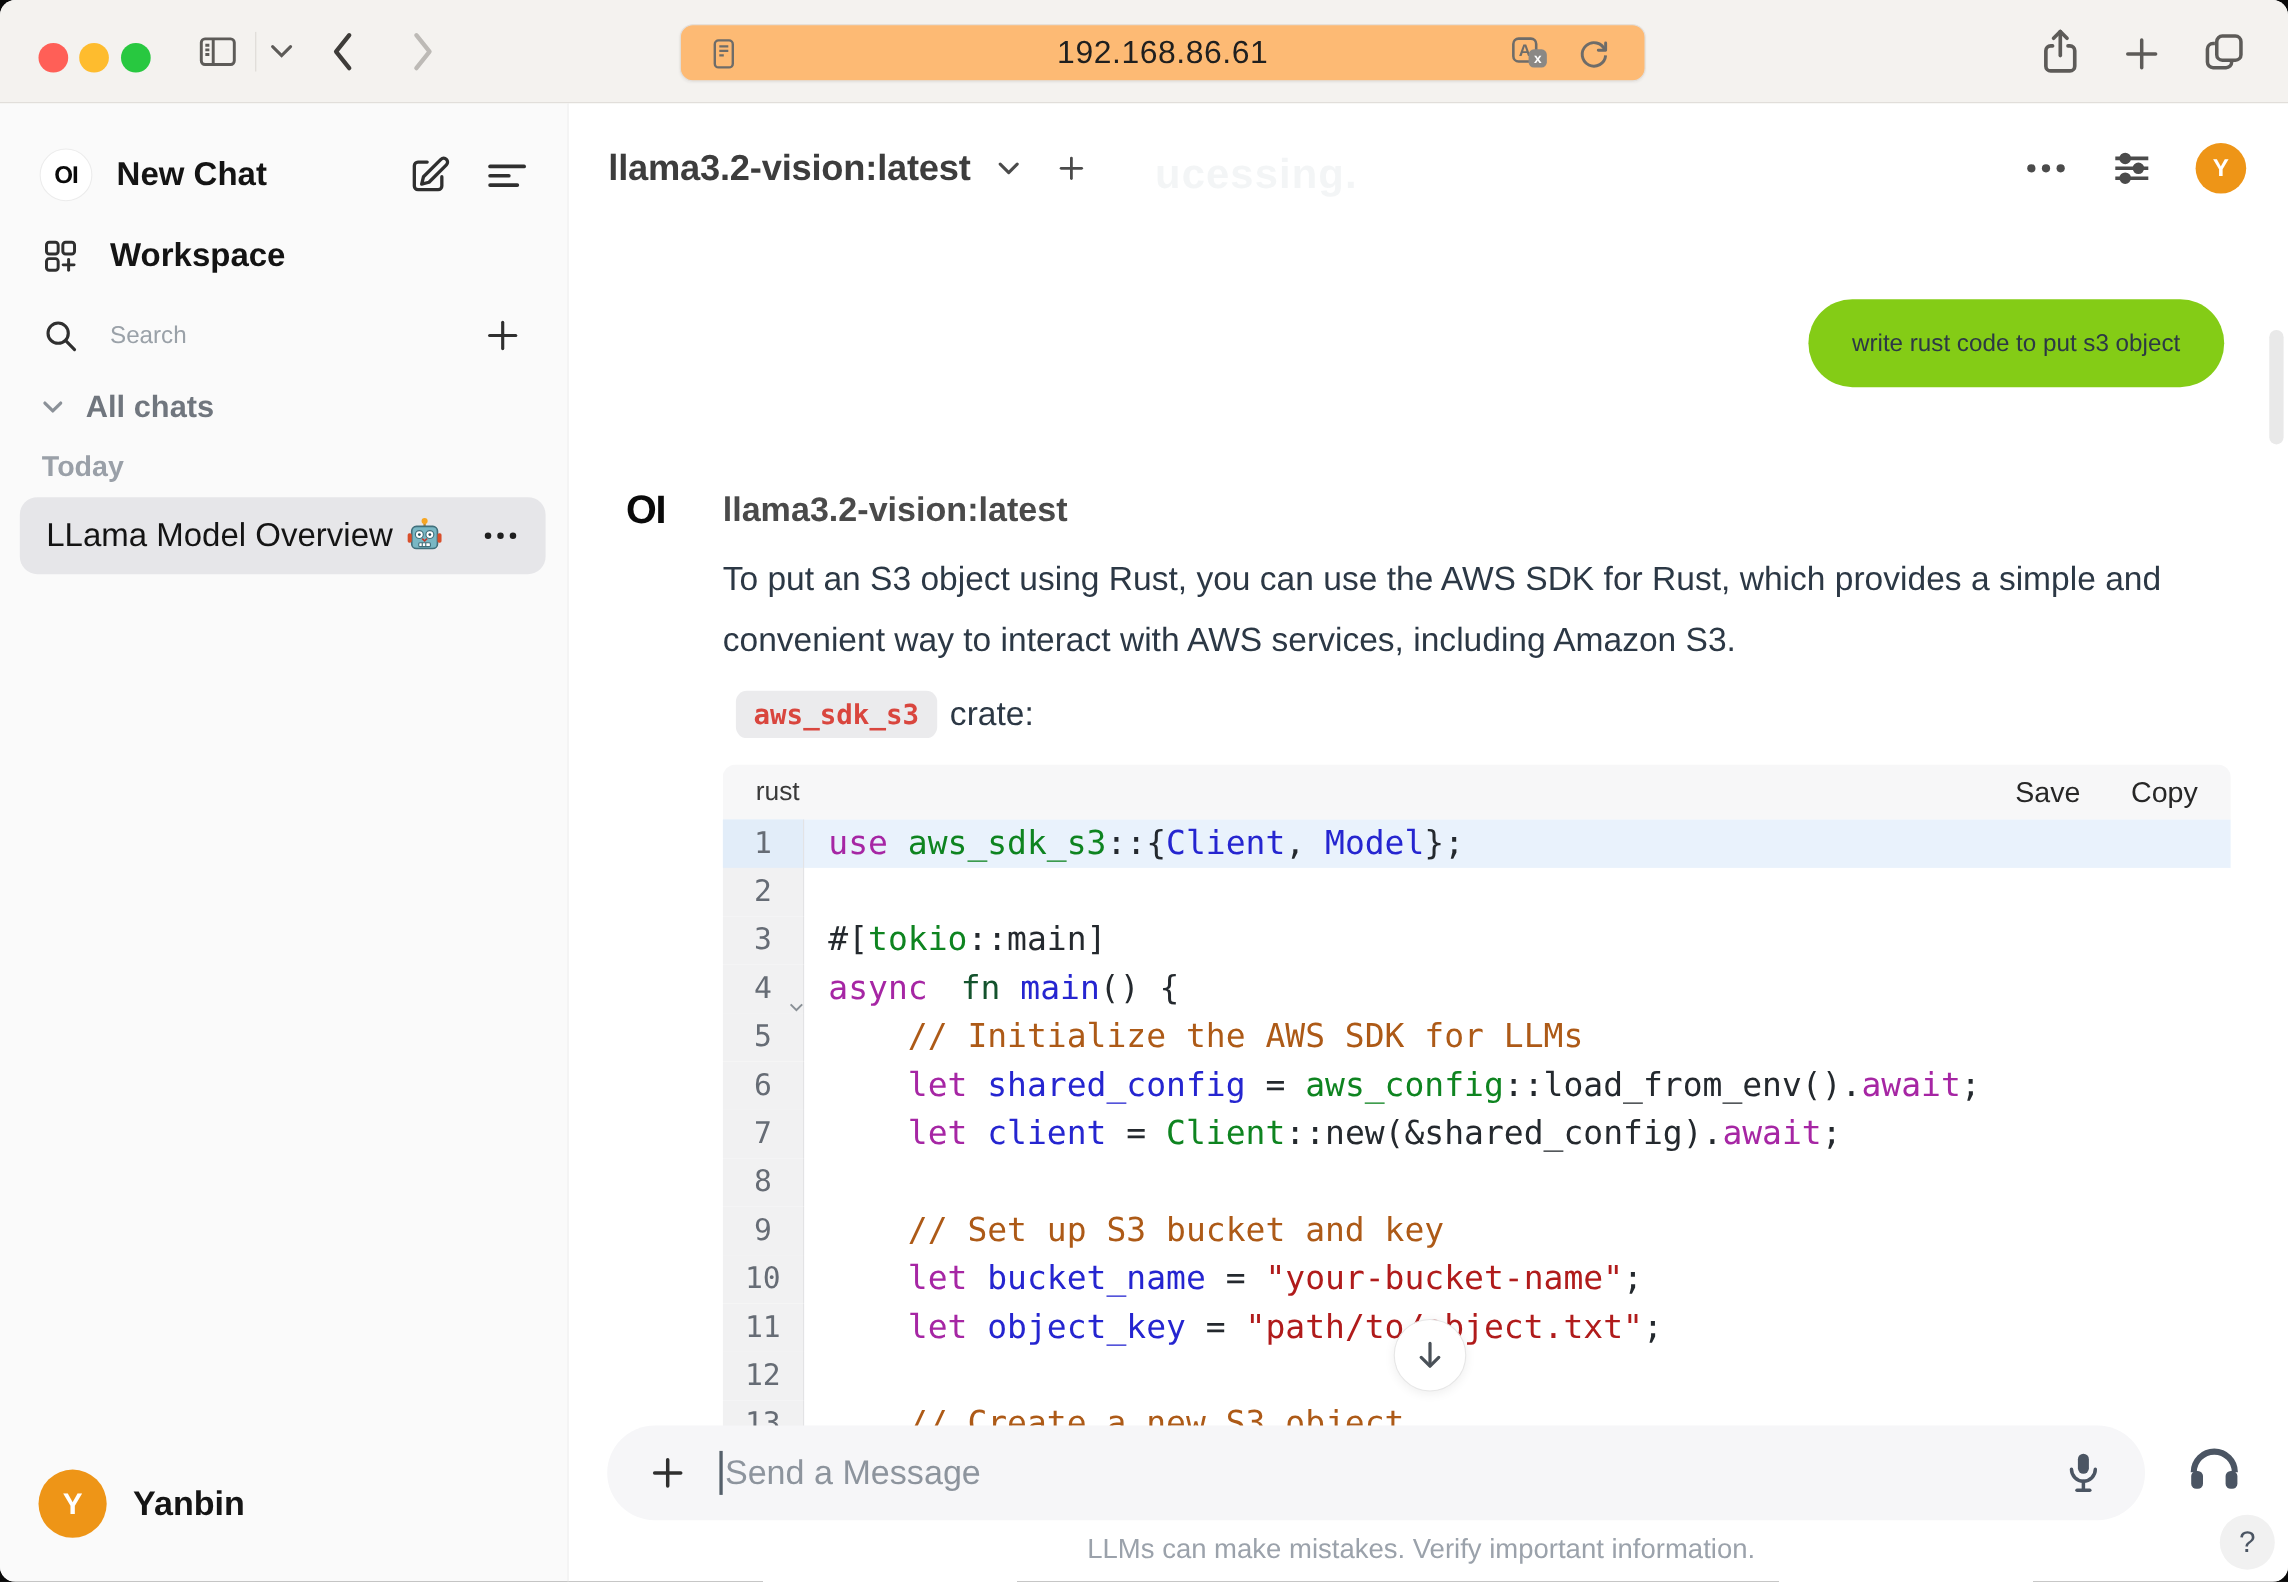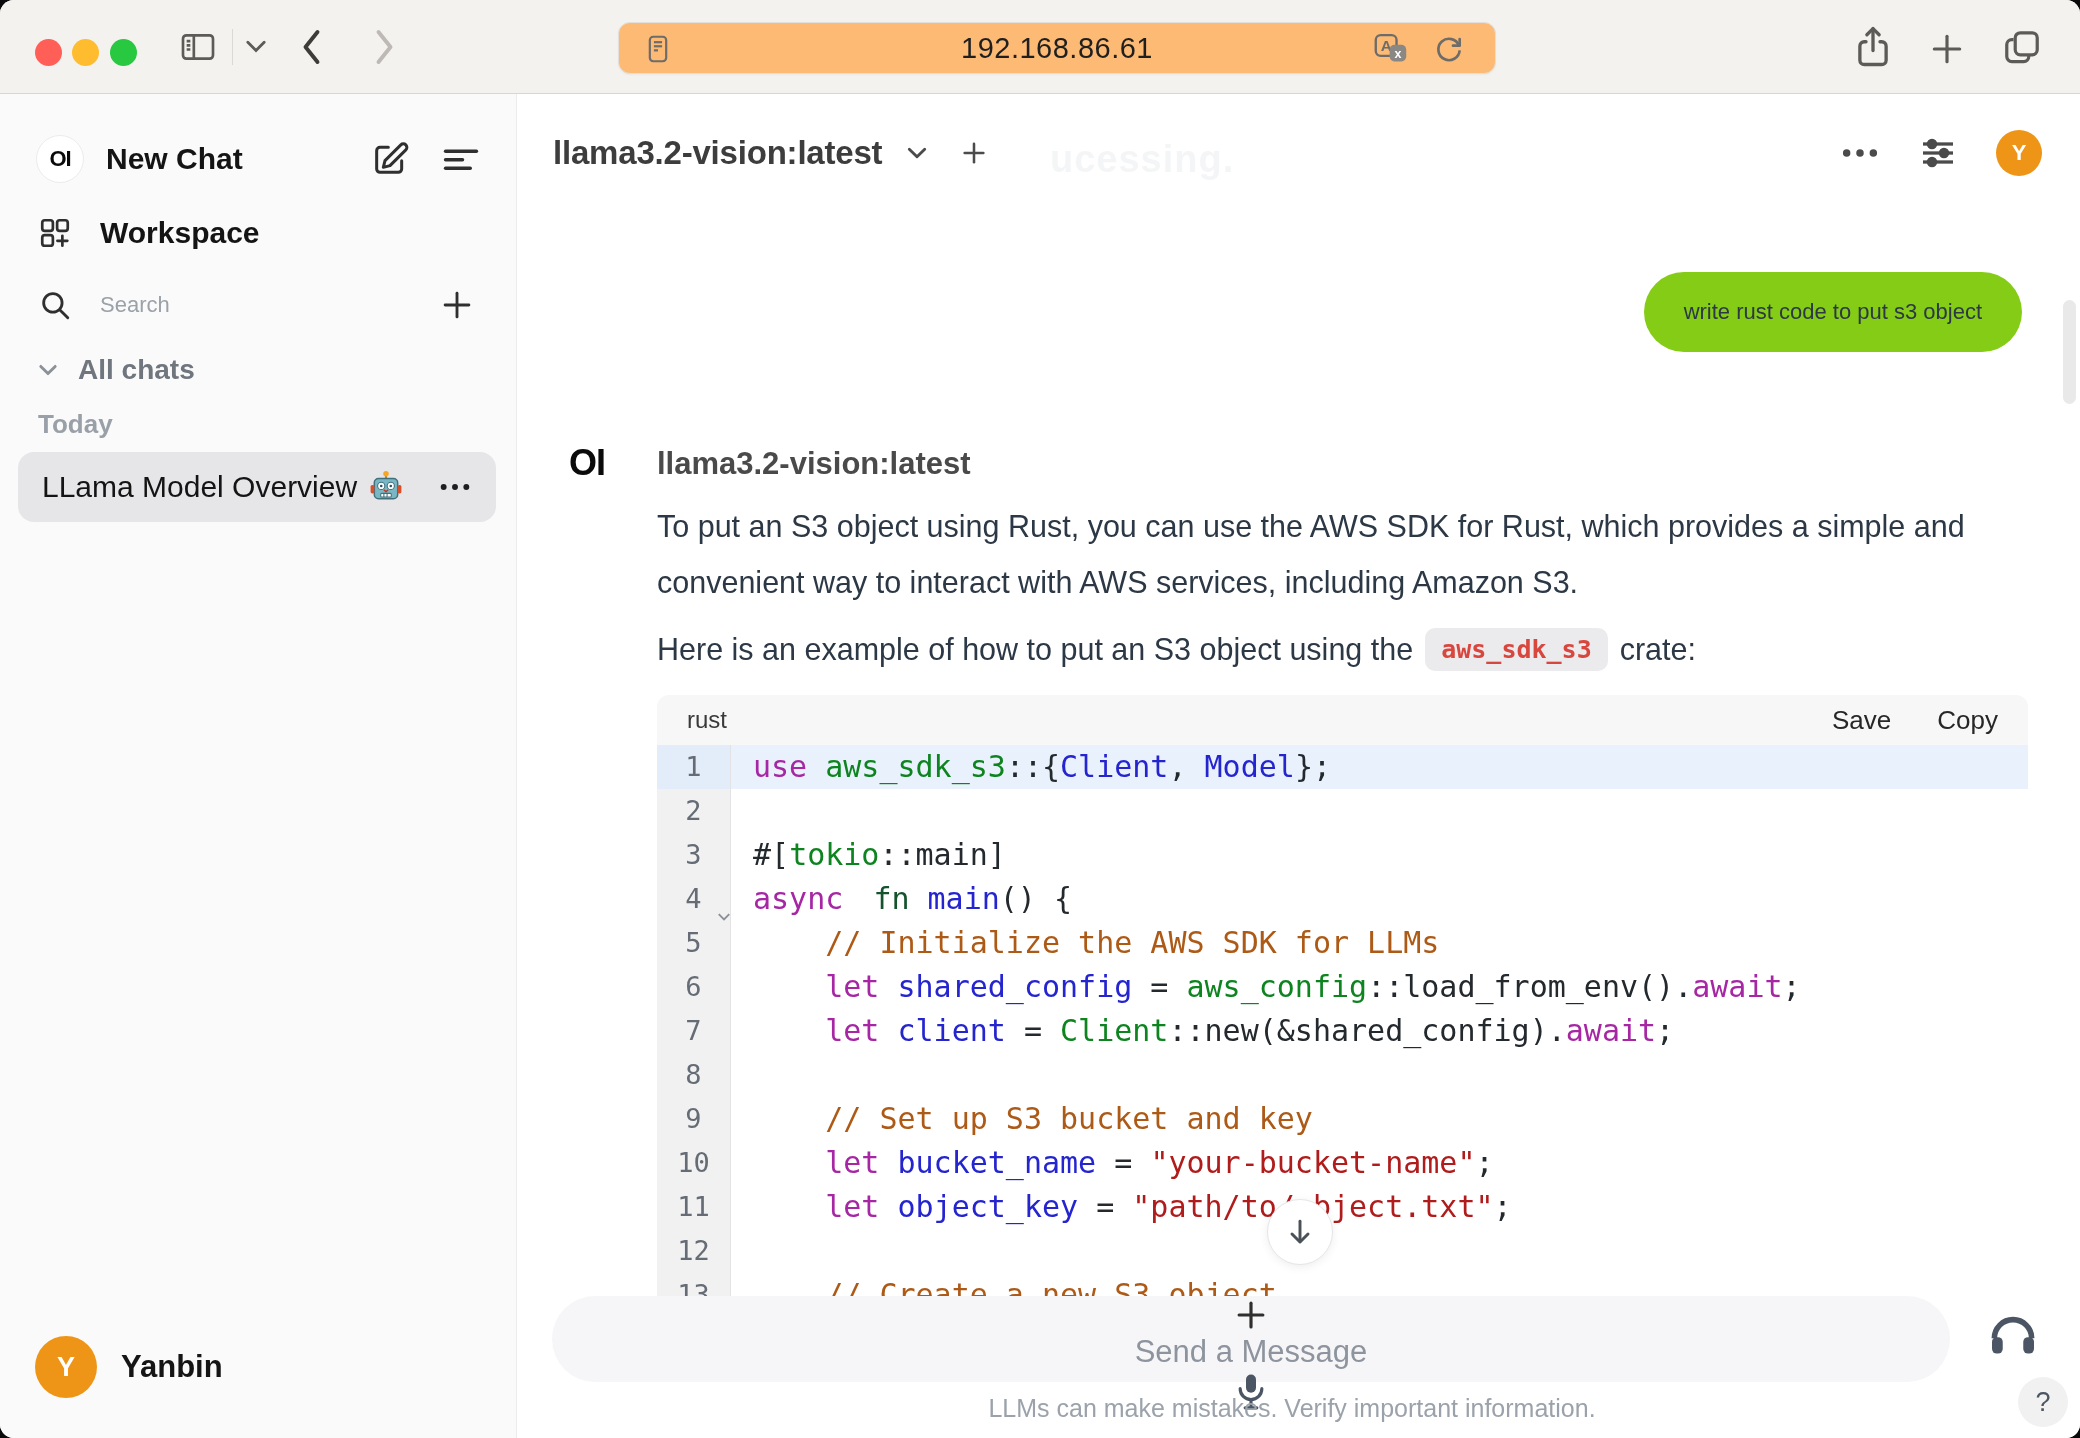--- a/index.html
+++ b/index.html
@@ -50,21 +50,21 @@
   .code-row { display:flex; height:44px; }
   .gutter { flex:none; width:74px; background:#f1f1f2; border-right:1px solid #e3e3e5; color:#666c75; font-family:"DejaVu Sans Mono",monospace; font-size:27px; line-height:44px; text-align:center; position:relative; }
   .code-text { flex:1; padding-left:22px; font-family:"DejaVu Sans Mono",monospace; font-size:30px; line-height:44px; white-space:pre; }
   .code-row.hl .gutter { background:#e2edf9; }
   .code-row.hl { background:#e9f2fc; }
   .fold { position:absolute; right:-1px; top:14px; color:#8a9096; }
 
   .scroll-down { position:absolute; left:750px; top:1105px; width:66px; height:66px; border-radius:50%; background:#fff; border:1px solid #e6e6e6; box-shadow:0 2px 10px rgba(0,0,0,.07); display:flex; align-items:center; justify-content:center; color:#4a5158; z-index:5; }
 
   
-  .composer { position:absolute; left:35px; top:1202px; width:1398px; height:86px; background:#f6f6f8; border-radius:44px; display:flex; align-items:center; padding:0 36px; z-index:6;flex-direction:column; }
+  .composer { position:absolute; left:35px; top:1202px; width:1398px; height:86px; background:#f6f6f8; border-radius:44px; display:flex; align-items:center; padding:0 36px; z-index:6; }
   .caret { width:3px; height:40px; background:#55606b; margin:0 2px 0 28px; }
   .placeholder { font-size:31px; color:#8d949d; }
   .headphones { position:absolute; left:1468px; top:1214px; color:#4b5563; z-index:6; }
   .footer-note { position:absolute; left:140px; top:1300px; width:1270px; text-align:center; font-size:25px; color:#9ba2ab; z-index:6; }
   .help-btn { position:absolute; left:1501px; top:1283px; width:50px; height:50px; border-radius:50%; background:#f1f1f1; color:#4b5563; font-size:27px; display:flex; align-items:center; justify-content:center; z-index:6; }
 </style>
 </head>
 <body>
 
 <div class="window">
@@ -283,21 +283,20 @@
       </span>
       <span class="avatar" style="width: 46px; height: 46px; font-size: 22px; margin-left: 38px; background: rgb(238, 149, 23);">Y</span>
     </div>
 
     <div class="user-bubble">write rust code to put s3 object</div>
 
     <span class="asst-avatar">OI</span>
     <span class="asst-name">llama3.2-vision:latest</span>
     <p class="asst-para">To put an S3 object using Rust, you can use the AWS SDK for Rust, which provides a simple and convenient way to interact with AWS services, including Amazon S3.</p>
     <div class="asst-line2">
-      <span>Here is an example of how to put an S3 object using the</span>
       <span class="inline-chip">aws_sdk_s3</span>
       <span>crate:</span>
     </div>
 
     <div class="code-block">
       <div class="code-head">
         <span class="code-lang">rust</span>
         <span class="code-actions">
           <span class="code-btn">Save</span>
           <span class="code-btn">Copy</span>

